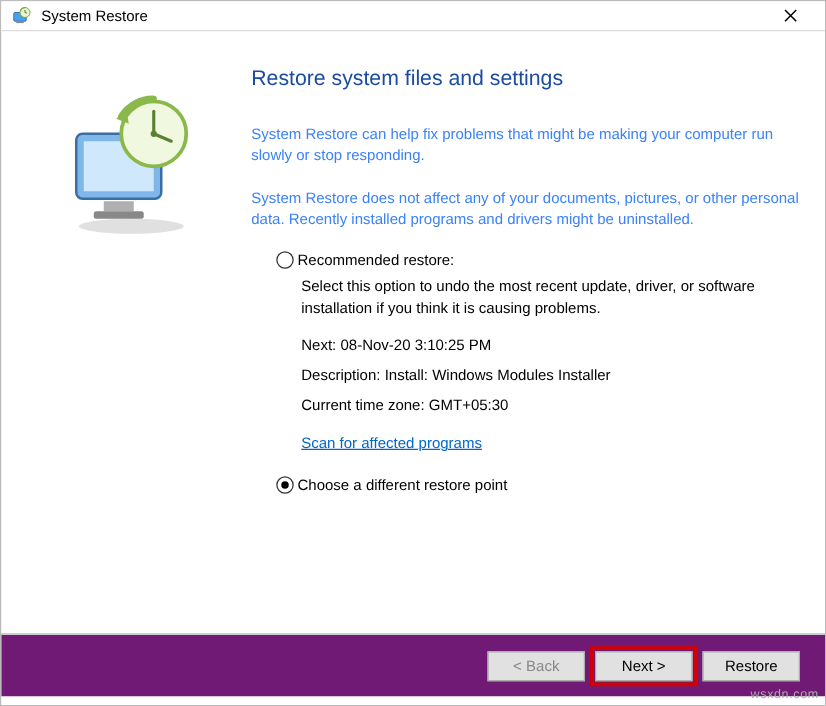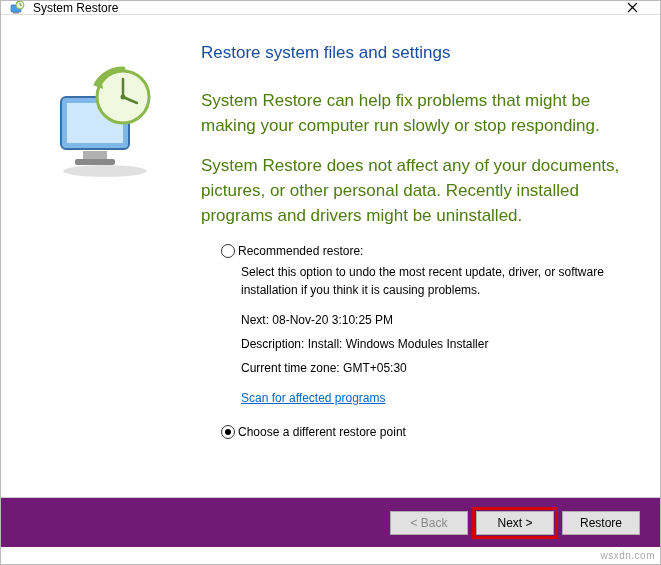--- a/index.html
+++ b/index.html
@@ -8,21 +8,21 @@
     font-family: "Segoe UI", Tahoma, sans-serif;
     font-size: 12px;
     background: #fff;
     color: #000;
     width: 661px;
     height: 565px;
     overflow: hidden;
     border: 1px solid #bbb;
   }
   .titlebar {
-    height: 14px;
+    height: 24px;
     display: flex;
     align-items: center;
     padding: 0 8px;
     border-bottom: 1px solid #ddd;
     background: #fff;
   }
   .titlebar .app-icon {
     width: 16px;
     height: 16px;
     margin-right: 8px;
@@ -57,22 +57,22 @@
     flex: 1;
     padding-left: 16px;
     padding-right: 8px;
   }
   .heading {
     font-size: 17px;
     color: #1a4ca0;
     margin-bottom: 26px;
   }
   .para {
-    font-size: 17px;
-    color: #4d7c0f;
+    font-size: 12px;
+    color: #3b82f6;
     line-height: 1.45;
     margin-bottom: 16px;
   }
   .option-block {
     margin-left: 20px;
   }
   .radio-row {
     display: flex;
     align-items: center;
     gap: 3px;

